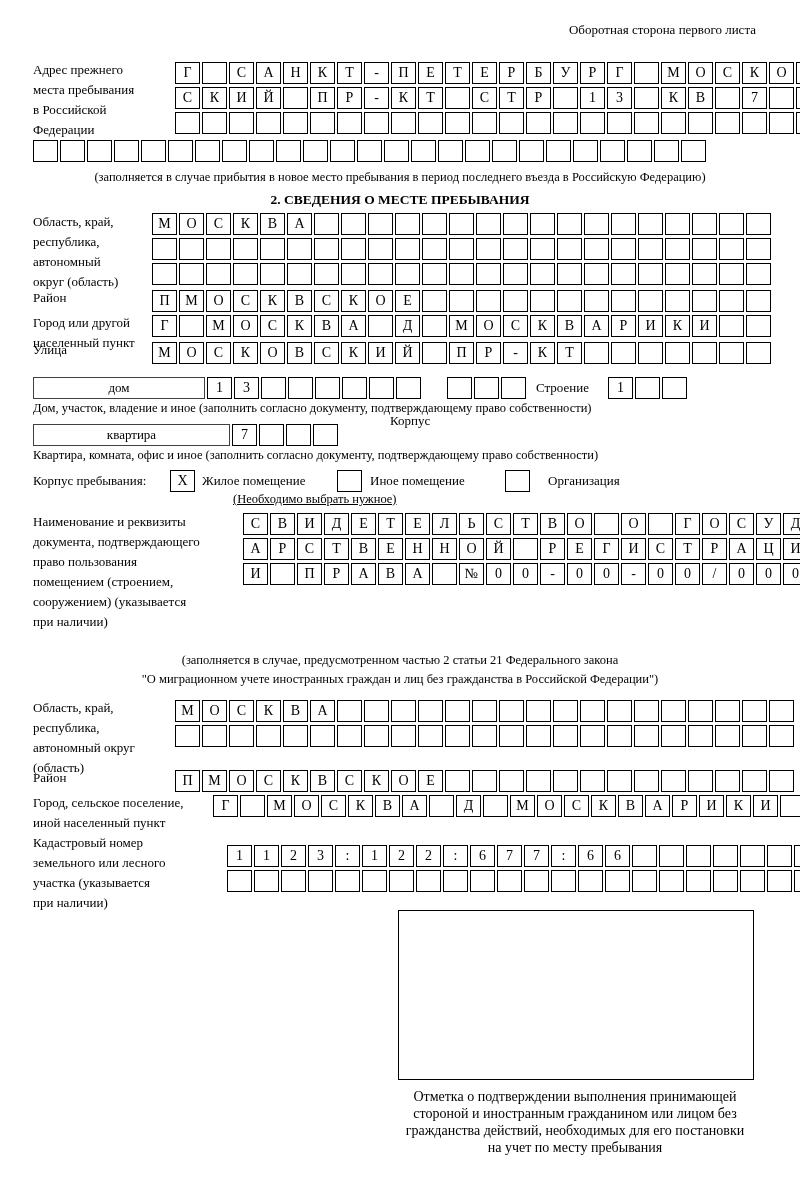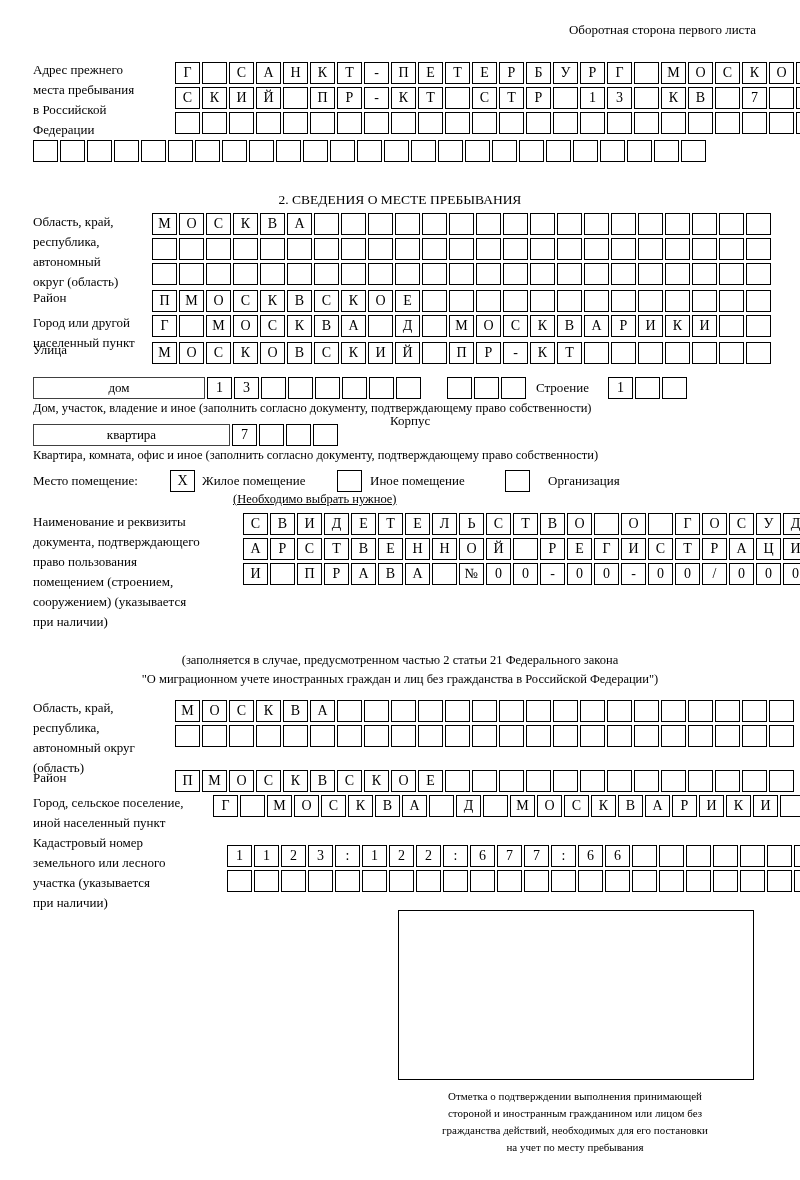--- a/index.html
+++ b/index.html
@@ -33,21 +33,21 @@
     line-height: 20px;
     white-space: pre-line;
   }
   .lbl-sm { font-size: 12.5px; }
 
   .center-note {
     text-align: center;
     font-size: 12.5px;
   }
   .section-title {
-    font-weight: normal;
+    font-weight: bold;
     font-size: 13.5px;
     text-align: center;
   }
   .sub-title {
     font-weight: bold;
     font-size: 13.5px;
     text-align: center;
   }
 
   
@@ -92,21 +92,21 @@
     line-height: 20px;
     vertical-align: middle;
   }
 
   .bigbox {
     border: 1px solid #000;
     box-sizing: border-box;
   }
 
   .footnote {
-    font-size: 11px;
+    font-size: 14px;
     text-align: center;
     line-height: 17px;
   }
 </style>
 </head>
 <body>
 
 <div class="page">
 
   <div class="abs hdr-right">Оборотная сторона первого листа</div>
@@ -215,20 +215,21 @@
       <div class="cell"></div>
       <div class="cell"></div>
       <div class="cell"></div>
       <div class="cell"></div>
       <div class="cell"></div>
       <div class="cell"></div>
       <div class="cell"></div>
       <div class="cell"></div>
     </div>
 
+  <div class="abs center-note" style="top:170px; left:0; width:800px;">(заполняется в случае прибытия в новое место пребывания в период последнего въезда в Российскую Федерацию)</div>
 
   <div class="abs section-title" style="top:192px; left:0; width:800px;">2. СВЕДЕНИЯ О МЕСТЕ ПРЕБЫВАНИЯ</div>
 
   <div class="abs lbl" style="top:212px; left:33px; width:150px;">Область, край,
 республика,
 автономный
 округ (область)</div>
   <div class="abs cells" style="top:213px; left:152px;" id="reg-row-1">
       <div class="cell">М</div>
       <div class="cell">О</div>
@@ -416,21 +417,21 @@
   <div class="abs boxline" style="top:424px; left:33px; width:197px;">квартира</div>
   <div class="abs cells" style="top:424px; left:232px;" id="flat-cells">
       <div class="cell">7</div>
       <div class="cell"></div>
       <div class="cell"></div>
       <div class="cell"></div>
     </div>
 
   <div class="abs lbl-sm" style="top:448px; left:33px;">Квартира, комната, офис и иное (заполнить согласно документу, подтверждающему право собственности)</div>
 
-  <div class="abs inline-lbl" style="top:470px; left:33px;">Место помещение:</div>
+  <div class="abs inline-lbl" style="top:470px; left:33px;">Корпус пребывания:</div>
   <div class="abs checkbox" style="top:470px; left:170px;">Х</div>
   <div class="abs inline-lbl" style="top:470px; left:202px;">Жилое помещение</div>
   <div class="abs checkbox" style="top:470px; left:337px;"></div>
   <div class="abs inline-lbl" style="top:470px; left:370px;">Иное помещение</div>
   <div class="abs checkbox" style="top:470px; left:505px;"></div>
   <div class="abs inline-lbl" style="top:470px; left:548px;">Организация</div>
   <div class="abs lbl-sm" style="top:492px; left:233px;text-decoration:underline;">(Необходимо выбрать нужное)</div>
 
   <div class="abs lbl" style="top:512px; left:33px; width:205px;">Наименование и реквизиты
 документа, подтверждающего

